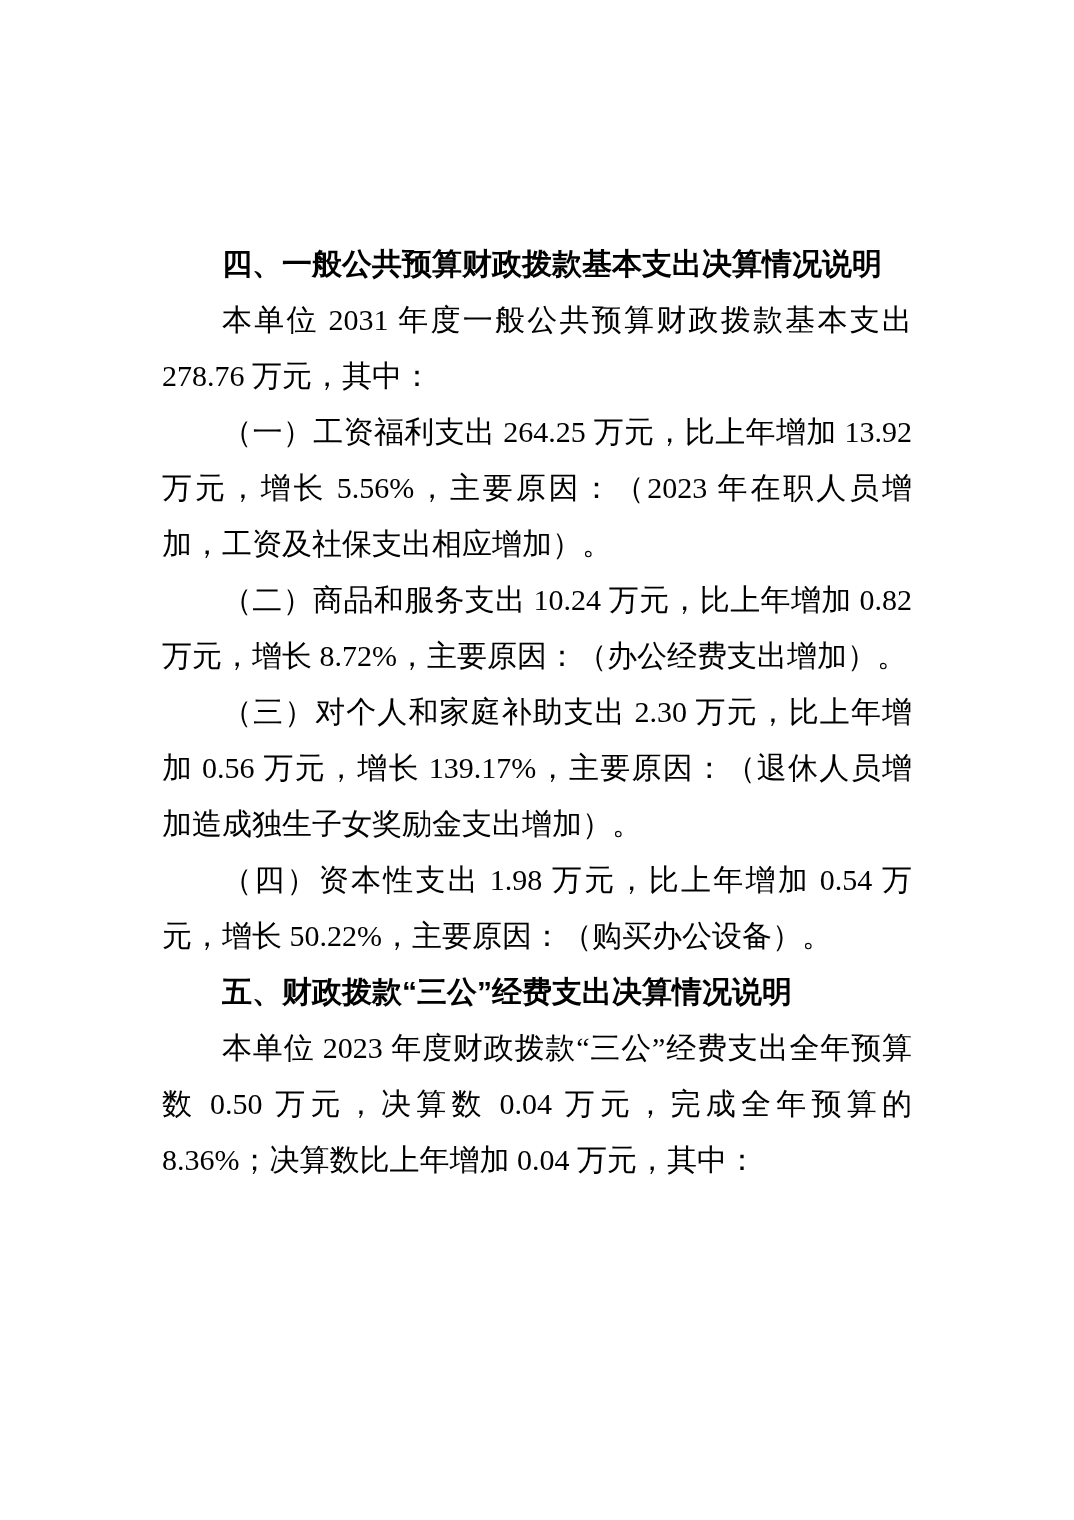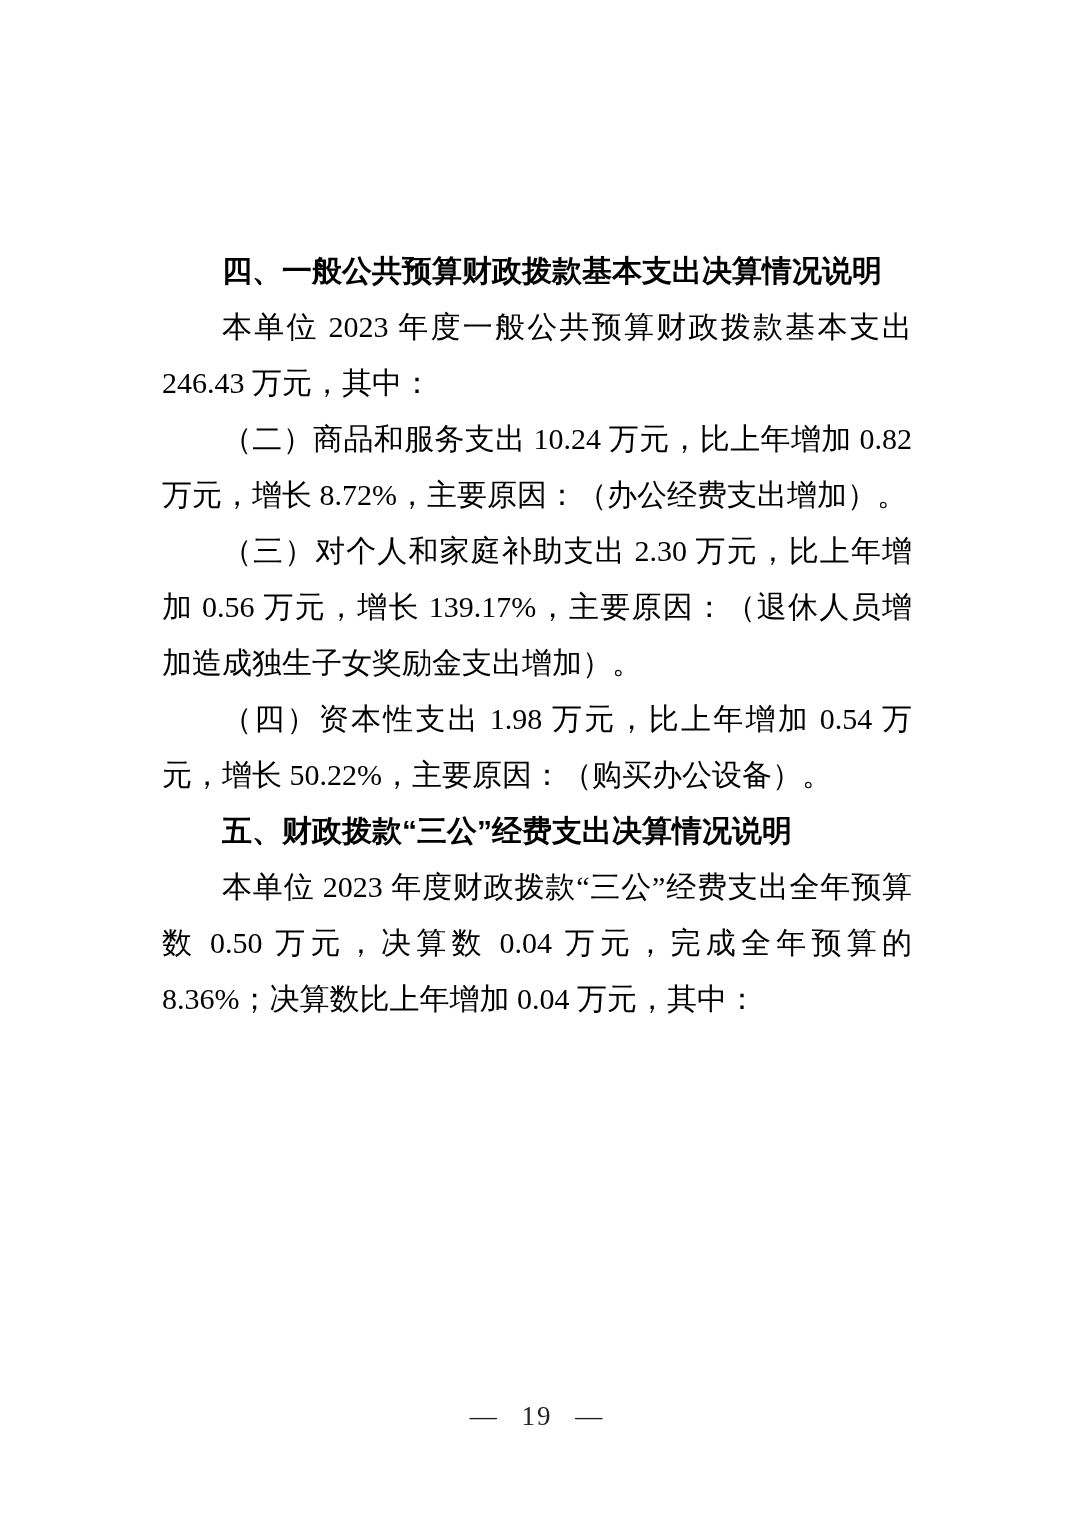--- a/index.html
+++ b/index.html
@@ -11,21 +11,21 @@
     position: relative;
     width: 1074px;
     height: 1520px;
     background: #ffffff;
     color: #000000;
     overflow: hidden;
   }
   .content {
     position: absolute;
     left: 162px;
-    top: 243px;
+    top: 236px;
     width: 750px;
     font-family: "Liberation Serif", "DejaVu Serif", serif;
     font-size: 30px;
     line-height: 56px;
     text-align: justify;
   }
   .content p {
     margin: 0;
     text-indent: 2em;
   }
@@ -55,32 +55,30 @@
   }
 </style>
 </head>
 <body>
 
 <div class="page">
   <div class="content">
 
     <h2 class="heading">四、一般公共预算财政拨款基本支出决算情况说明</h2>
 
-    <p>本单位 2023 年度一般公共预算财政拨款基本支出 246.43 万元，其中：</p>
+    <p>本单位 2031 年度一般公共预算财政拨款基本支出 278.76 万元，其中：</p>
 
+    <p>（一）工资福利支出 264.25 万元，比上年增加 13.92 万元，增长 5.56%，主要原因：（2023 年在职人员增加，工资及社保支出相应增加）。</p>
 
     <p>（二）商品和服务支出 10.24 万元，比上年增加 0.82 万元，增长 8.72%，主要原因：（办公经费支出增加）。</p>
 
     <p>（三）对个人和家庭补助支出 2.30 万元，比上年增加 0.56 万元，增长 139.17%，主要原因：（退休人员增加造成独生子女奖励金支出增加）。</p>
 
     <p>（四）资本性支出 1.98 万元，比上年增加 0.54 万元，增长 50.22%，主要原因：（购买办公设备）。</p>
 
     <h2 class="heading">五、财政拨款“三公”经费支出决算情况说明</h2>
 
     <p>本单位 2023 年度财政拨款“三公”经费支出全年预算数 0.50 万元，决算数 0.04 万元，完成全年预算的 8.36%；决算数比上年增加 0.04 万元，其中：</p>
 
 
   </div>
 
-  <div class="footer">
-    <span class="page-number">— 19 —</span>
-  </div>
 </div>
 
 </body></html>

